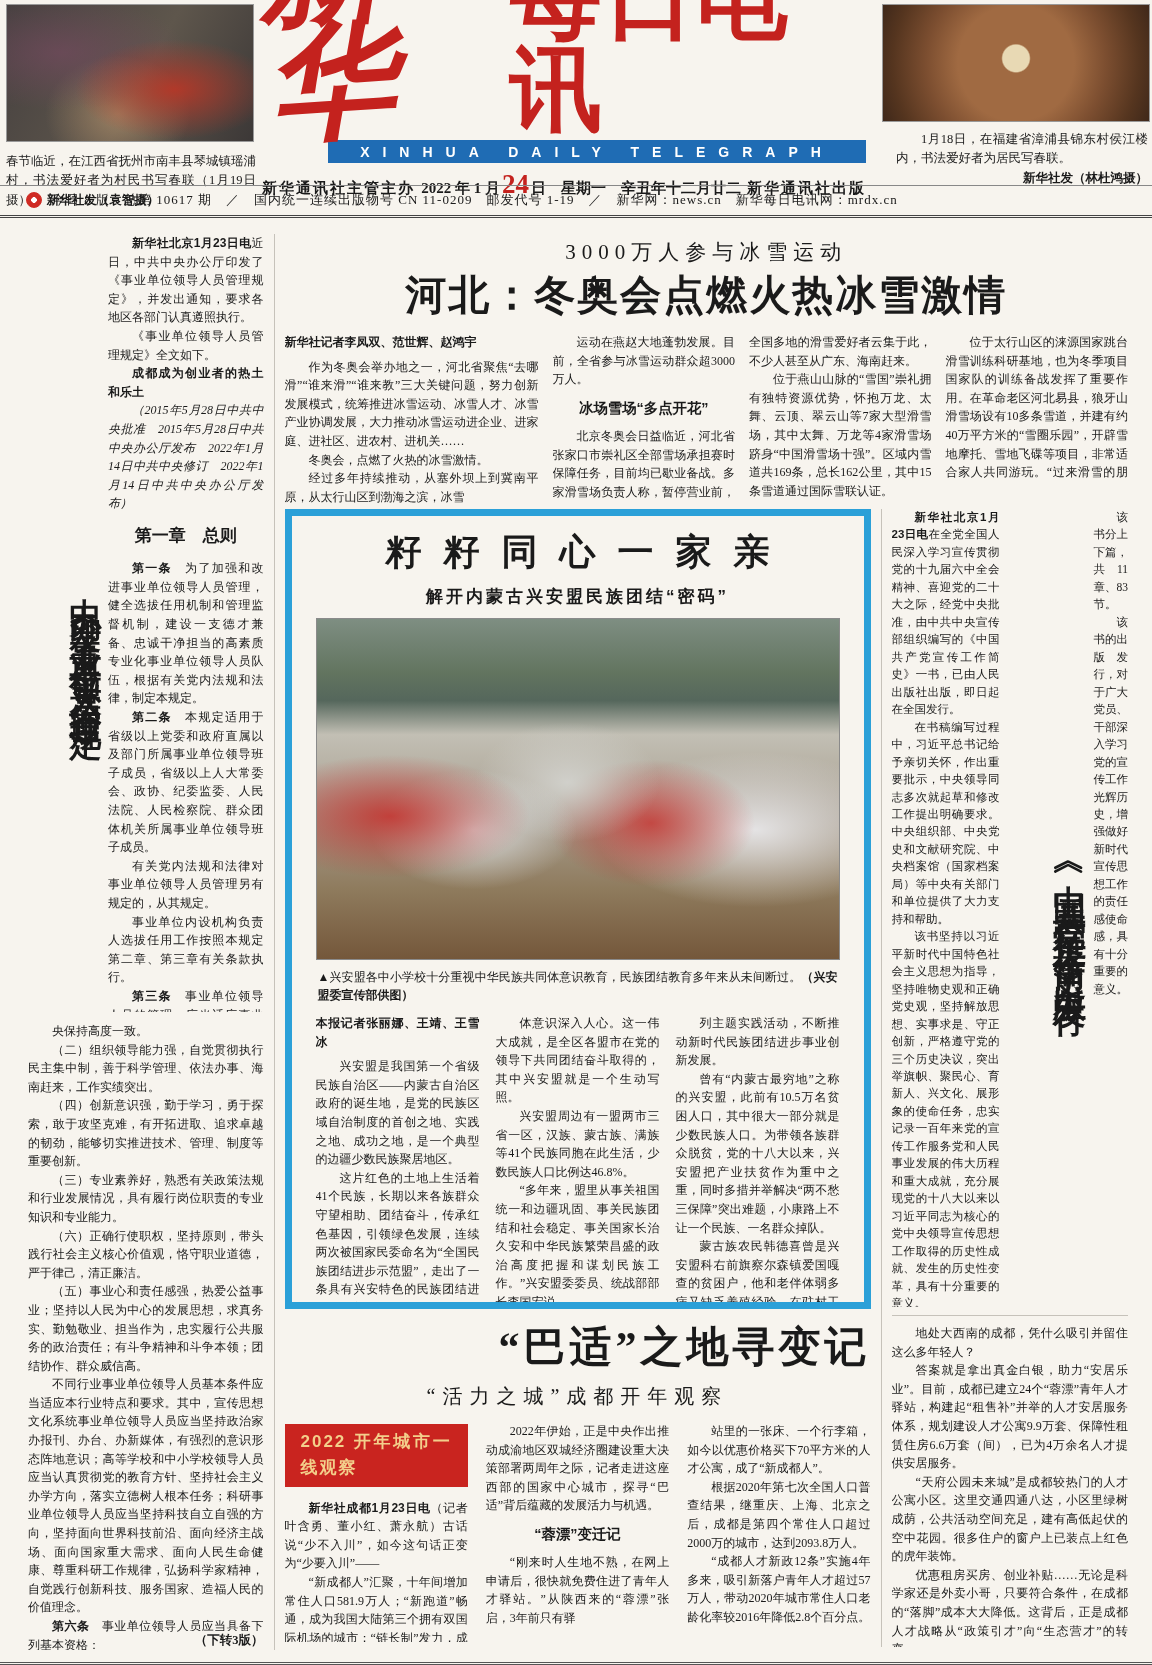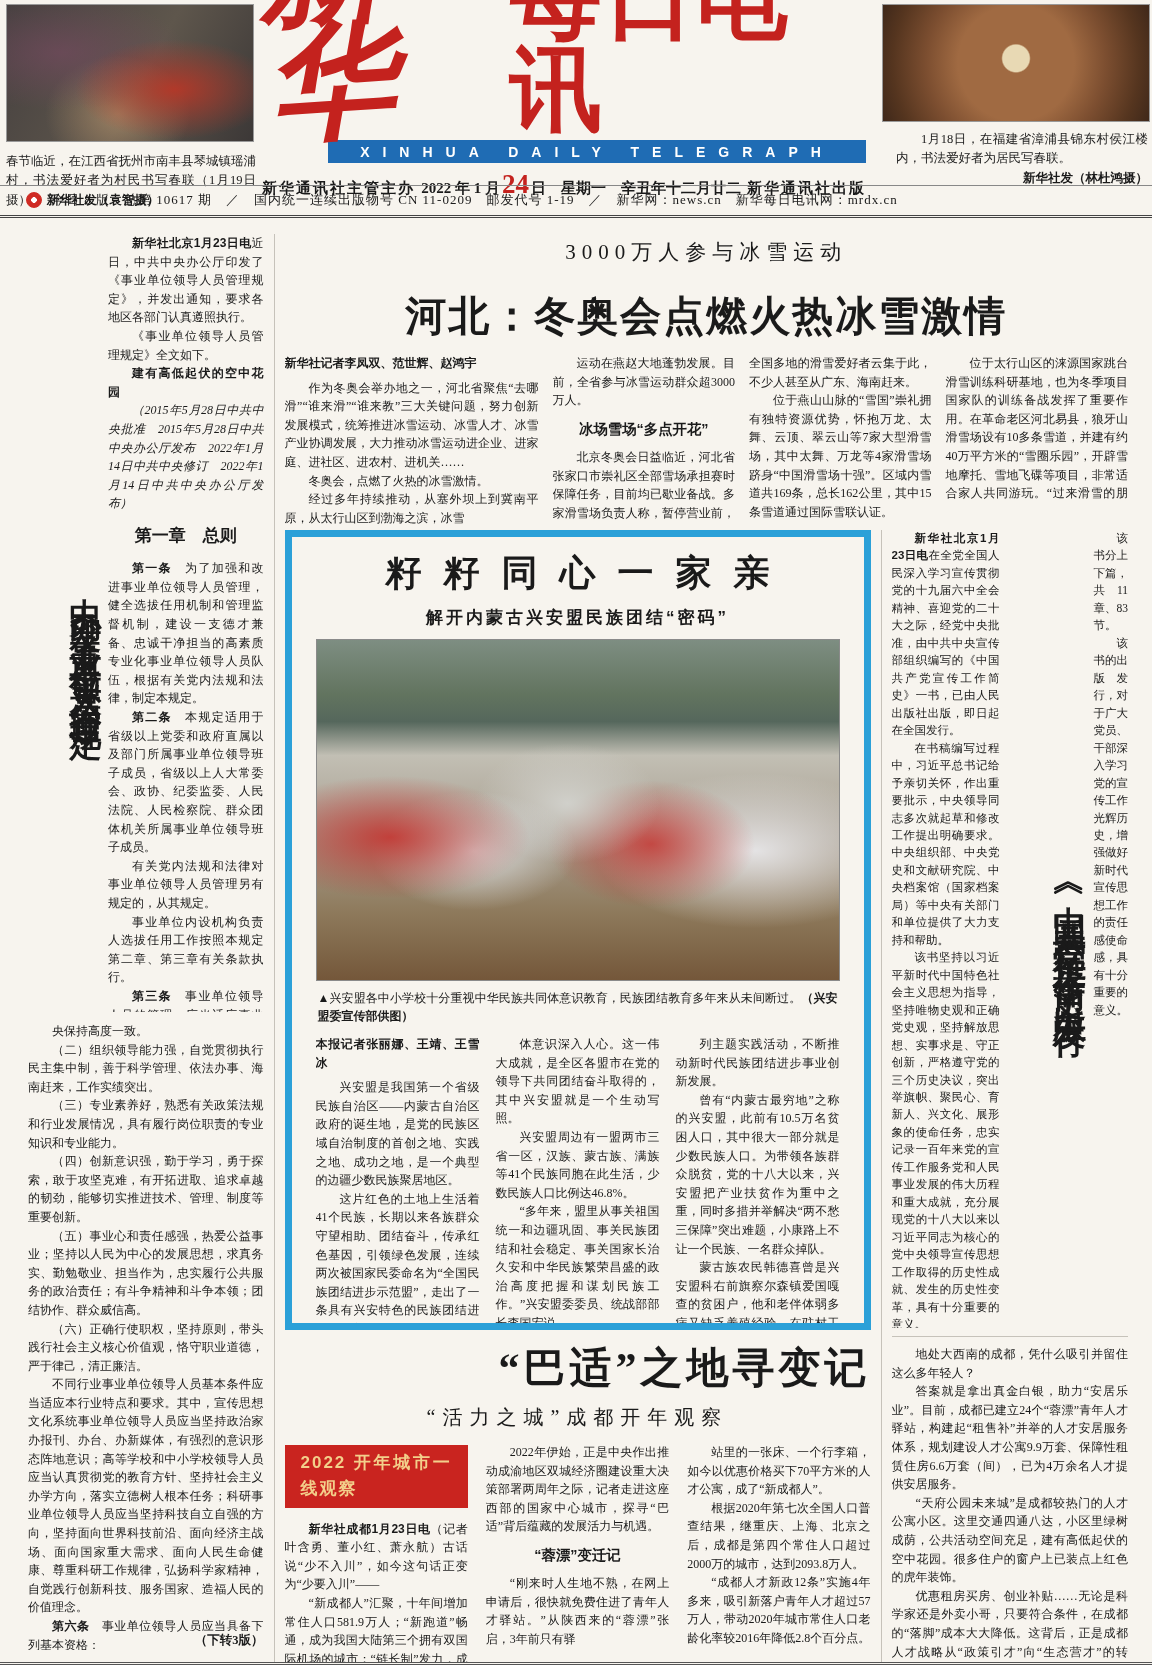--- a/index.html
+++ b/index.html
@@ -66,21 +66,21 @@
     padding-top:44px;display:flex;justify-content:center;}
   .left-body{flex:1;font-size:12px;line-height:1.55;text-align:justify;padding-left:6px;}
   .doc-title{font-weight:bold;}
   .doc-note{font-style:italic;}
   .chap-h{font-weight:bold;text-align:center;font-size:17px;margin:10px 0;font-family:"Liberation Sans","DejaVu Sans",sans-serif;}
   .left-row2{position:relative;height:628px;overflow:hidden;margin-top:10px;font-size:12px;line-height:1.55;text-align:justify;}
   .abs-jump{position:absolute;right:0;bottom:0;background:var(--paper);padding-left:10px;font-weight:bold;font-size:12.5px;}
 
   
   .kicker{text-align:center;font-size:21px;letter-spacing:6px;margin-top:4px;}
-  .headline1{text-align:center;font-size:41px;font-weight:bold;letter-spacing:2px;margin:23px 0 10px;}
+  .headline1{text-align:center;font-size:41px;font-weight:bold;letter-spacing:2px;margin:2px 0 10px;}
   .center-cols{display:flex;height:170px;overflow:hidden;}
   .lead-col{width:268px;padding-right:14px;font-size:12px;line-height:1.55;text-align:justify;}
   .flow-col{flex:1;column-count:3;column-gap:14px;font-size:12px;line-height:1.55;text-align:justify;height:170px;overflow:hidden;}
 
   .lower{display:flex;margin-top:6px;}
   .center-region{width:596px;padding-right:10px;}
   .right-region{flex:1;border-left:1px solid var(--rule);padding-left:10px;}
 
   
   .feature{border:7px solid var(--fblue);padding:12px 20px 14px;height:800px;overflow:hidden;}
@@ -156,40 +156,40 @@
   </header>
 
   <div class="main">
 
     <div class="col-left">
       <div class="left-row1">
         <div class="vhead">中办印发《事业单位领导人员管理规定》</div>
         <div class="left-body art">
           <p class="lede"><b>新华社北京1月23日电</b><span>近日，中共中央办公厅印发了《事业单位领导人员管理规定》，并发出通知，要求各地区各部门认真遵照执行。</span></p>
           <p>《事业单位领导人员管理规定》全文如下。</p>
-          <p class="doc-title">建有高低起伏的空中花园</p>
+          <p class="doc-title">成都成为创业者的热土和乐土</p>
           <p class="doc-note">（2015年5月28日中共中央批准　2015年5月28日中共中央办公厅发布　2022年1月14日中共中央修订　2022年1月14日中共中央办公厅发布）</p>
           <div class="chap-h">第一章　总则</div>
           <div>
               <p><b>第一条</b>　为了加强和改进事业单位领导人员管理，健全选拔任用机制和管理监督机制，建设一支德才兼备、忠诚干净担当的高素质专业化事业单位领导人员队伍，根据有关党内法规和法律，制定本规定。</p>
               <p><b>第二条</b>　本规定适用于省级以上党委和政府直属以及部门所属事业单位领导班子成员，省级以上人大常委会、政协、纪委监委、人民法院、人民检察院、群众团体机关所属事业单位领导班子成员。</p>
               <p>有关党内法规和法律对事业单位领导人员管理另有规定的，从其规定。</p>
               <p>事业单位内设机构负责人选拔任用工作按照本规定第二章、第三章有关条款执行。</p>
               <p><b>第三条</b>　事业单位领导人员的管理，应当适应事业单位公益性、服务性、专业性、技术性等特点，遵循领导人员成长规律，激发事业单位活力，推动公益事业高质量发展。工作中，坚持下列原则：</p>
             </div>
         </div>
       </div>
       <div class="left-row2 art">
         <div>
             <p>央保持高度一致。</p>
             <p>（二）组织领导能力强，自觉贯彻执行民主集中制，善于科学管理、依法办事、海南赶来，工作实绩突出。</p>
+            <p>（四）创新意识强，勤于学习，勇于探索，敢于攻坚克难，有开拓进取、追求卓越的韧劲，能够切实推进技术、管理、制度等重要创新。</p>
             <p>（三）专业素养好，熟悉有关政策法规和行业发展情况，具有履行岗位职责的专业知识和专业能力。</p>
-            <p>（四）创新意识强，勤于学习，勇于探索，敢于攻坚克难，有开拓进取、追求卓越的韧劲，能够切实推进技术、管理、制度等重要创新。</p>
+            <p>（六）正确行使职权，坚持原则，带头践行社会主义核心价值观，恪守职业道德，严于律己，清正廉洁。</p>
             <p>（五）事业心和责任感强，热爱公益事业；坚持以人民为中心的发展思想，求真务实、勤勉敬业、担当作为，忠实履行公共服务的政治责任；有斗争精神和斗争本领；团结协作、群众威信高。</p>
-            <p>（六）正确行使职权，坚持原则，带头践行社会主义核心价值观，恪守职业道德，严于律己，清正廉洁。</p>
             <p>不同行业事业单位领导人员基本条件应当适应本行业特点和要求。其中，宣传思想文化系统事业单位领导人员应当坚持政治家办报刊、办台、办新媒体，有强烈的意识形态阵地意识；高等学校和中小学校领导人员应当认真贯彻党的教育方针、坚持社会主义办学方向，落实立德树人根本任务；科研事业单位领导人员应当坚持科技自立自强的方向，坚持面向世界科技前沿、面向经济主战场、面向国家重大需求、面向人民生命健康、尊重科研工作规律，弘扬科学家精神，自觉践行创新科技、服务国家、造福人民的价值理念。</p>
             <p><b>第六条</b>　事业单位领导人员应当具备下列基本资格：</p>
           </div>
         <span class="abs-jump">（下转3版）</span>
       </div>
     </div>
 
     <div class="main-right">
 
       <section class="top-article">

